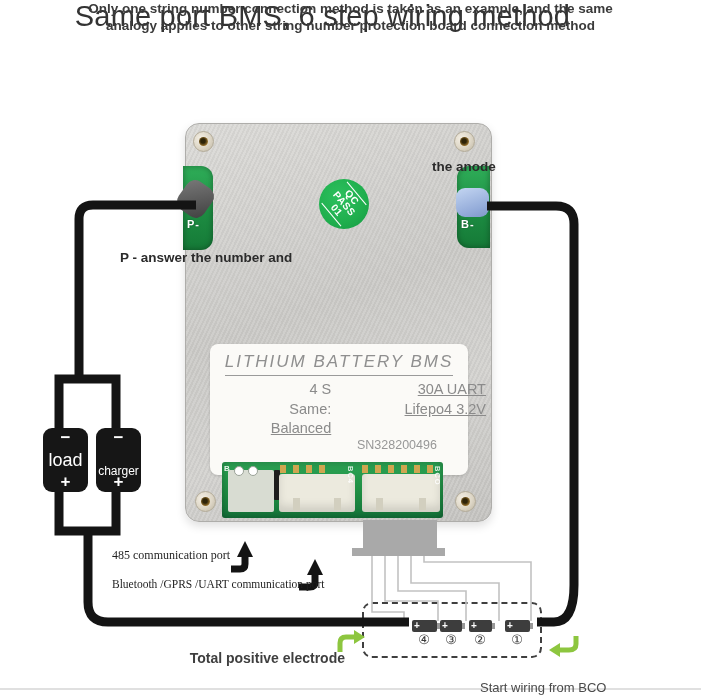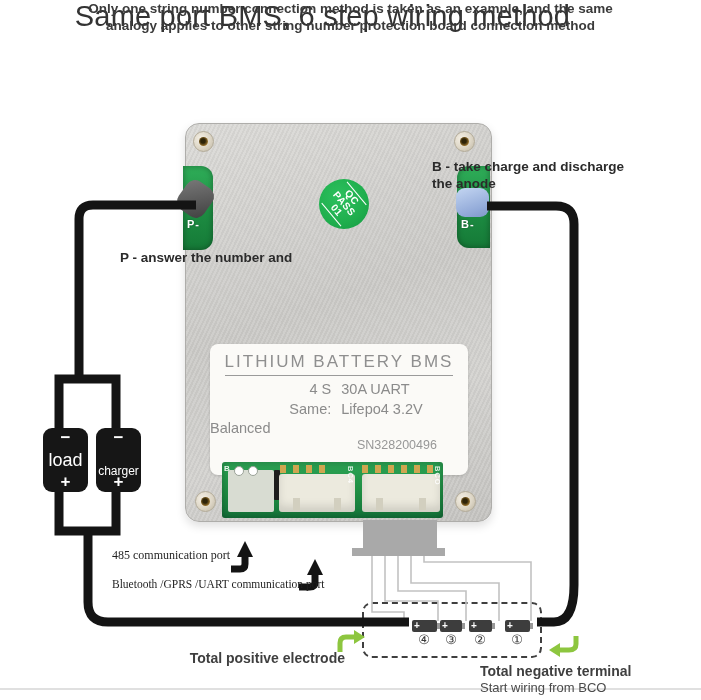--- a/index.html
+++ b/index.html
@@ -34,25 +34,25 @@
 
   .qc{left:319px;top:179px;width:50px;height:50px;border-radius:50%;
     background:radial-gradient(circle at 40% 35%,#2cc05e,var(--qc-green) 60%,#169843);
     display:flex;align-items:center;justify-content:center;}
   .qc-rot{transform:rotate(50deg);text-align:center;color:#fff;font-weight:bold;font-size:10px;line-height:10px;letter-spacing:.5px;}
   .qc-rot .l1{border-top:1.5px solid #fff;padding-top:1px;width:30px;margin:0 auto;}
   .qc-rot .l3{border-bottom:1.5px solid #fff;padding-bottom:1px;width:30px;margin:0 auto;}
 
   .spec-label{left:210px;top:344px;width:258px;height:131px;border-radius:8px;background:#fbfaf7;
     box-shadow:0 1px 3px rgba(0,0,0,.15);color:var(--label-text-gray);padding-top:8px;box-sizing:border-box;}
-  .spec-title{text-align:center;font-size:17px;letter-spacing:2px;color:#8f8f8f;}
+  .spec-title{text-align:center;font-size:17px;letter-spacing:2px;color:#8f8f8f;font-style:italic;}
   .spec-div{width:228px;margin:3px auto 4px auto;border-bottom:1.5px solid #9a9a9a;}
-  .spec-row{display:grid;grid-template-columns:47% 53%;column-gap:10px;font-size:14.5px;line-height:19.5px;}
+  .spec-row{display:grid;grid-template-columns:47% 53%;column-gap:18px;font-size:14.5px;line-height:19.5px;}
   .spec-row .c1{text-align:right;}
-  .spec-row .c2{text-align:left;}
+  .spec-row .c2{text-align:right;text-decoration:underline;}
   .spec-sn{text-align:left;padding-left:147px;font-size:12.5px;color:#979797;margin-top:-1px;}
 
   .strip{left:222px;top:462px;width:221px;height:56px;border-radius:3px;
     background:linear-gradient(180deg,#2ca454,#1d8a41 60%,#14743a);box-shadow:inset 0 0 8px rgba(0,0,0,.3);}
   .strip .pale{position:absolute;left:6px;top:8px;width:46px;height:42px;background:#d8dcd2;border-radius:2px;}
   .strip .hole{position:absolute;top:4px;width:8px;height:8px;border-radius:50%;background:#fff;border:1px solid #9aa298;}
   .strip .comp{position:absolute;left:52px;top:8px;width:6px;height:30px;background:#1d1d1d;border-radius:1px;}
   .strip .bmark{position:absolute;left:2px;top:2px;color:rgba(255,255,255,.9);font-size:8px;font-weight:bold;}
   .pins{position:absolute;top:3px;height:8px;background:repeating-linear-gradient(90deg,#cfa650 0 6px,transparent 6px 13px);}
   .pins1{left:58px;width:52px;}
@@ -236,26 +236,24 @@
   <div class="abs battery z3" style="left:505px;width:25px;">
       <span class="bplus">+</span>
       <span class="nub"></span>
     </div>
   <div class="abs cnum z3" style="left:416px;">④</div>
   <div class="abs cnum z3" style="left:443px;">③</div>
   <div class="abs cnum z3" style="left:472px;">②</div>
   <div class="abs cnum z3" style="left:509px;">①</div>
 
   <div class="abs ann b-label z3">
-    <div>B - take charge and discharge</div>
     <div>the anode</div>
   </div>
   <div class="abs ann p-label z3">
     <div>P - answer the number and</div>
   </div>
   <div class="abs serif-note note-485 z3">485 communication port</div>
   <div class="abs tot-pos z3">Total positive electrode</div>
   <div class="abs serif-note note-bt z3">Bluetooth /GPRS /UART communication port</div>
-  <div class="abs tot-neg z3">Total negative terminal</div>
   <div class="abs start-w z3">Start wiring from BCO</div>
 
   <div class="abs baseline z1"></div>
 </div>
 
 </body></html>

